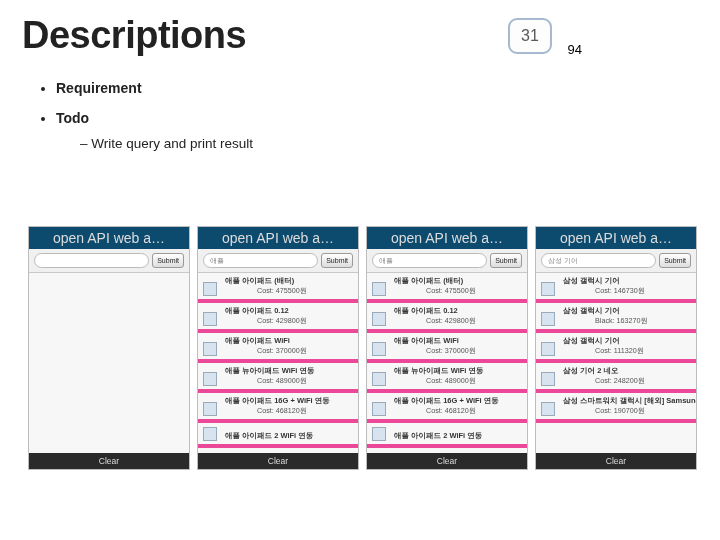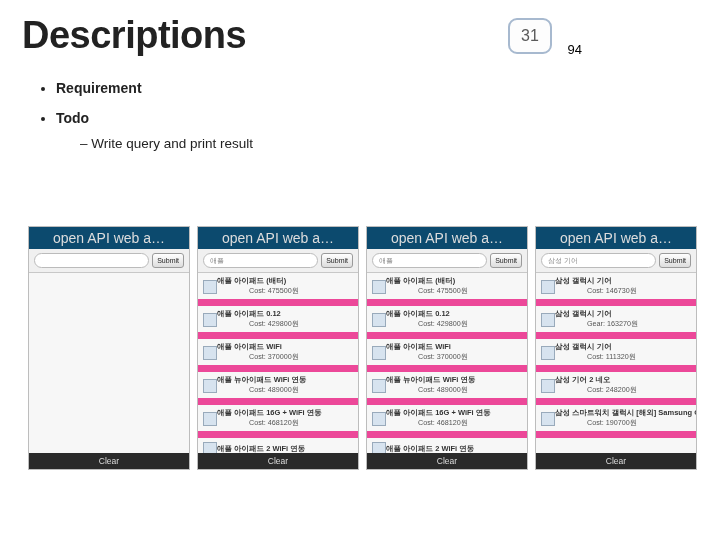--- a/index.html
+++ b/index.html
@@ -14,21 +14,21 @@
   ul.top > li > .h { font-weight: 700; font-size: 14px; }
   ul.sub { list-style: none; padding-left: 24px; margin-top: 4px; }
   ul.sub > li::before { content: "– "; }
   .thumbs { position: absolute; left: 28px; top: 226px; display: flex; gap: 7px; }
   .thumb { width: 162px; height: 244px; background: #f7f7f7; border: 1px solid #bdbdbd; display: flex; flex-direction: column; font-size: 8px; overflow: hidden; }
   .thumb .bar { background: #0c4a6e; color: #ddd; text-align: center; font-size: 14px; padding: 3px 0; }
   .thumb .search { background: #f0f0f0; border-bottom: 1px solid #c8c8c8; padding: 4px 5px; display: flex; gap: 3px; align-items: center; }
   .thumb .search .field { flex: 1; height: 15px; border: 1px solid #bbb; border-radius: 8px; background: #fff; font-size: 7px; color: #888; padding-left: 6px; line-height: 14px; overflow: hidden; white-space: nowrap; }
   .thumb .search .btn { height: 15px; border: 1px solid #9a9a9a; background: linear-gradient(#fff,#ddd); font-size: 7px; padding: 0 4px; display: flex; align-items: center; border-radius: 3px; }
   .thumb .list { flex: 1; overflow: hidden; }
-  .thumb .list .row { display: flex; align-items: center; gap: 0; padding: 3px 5px; border-bottom: 7px solid #ec4899; }
+  .thumb .list .row { display: flex; align-items: flex-end; gap: 8px; padding: 3px 5px; border-bottom: 4px solid #ec4899; }
   .thumb .list .row .ico { width: 14px; height: 14px; background: #d7e3ef; border: 1px solid #9ab; flex-shrink: 0; margin-top: 1px; }
   .thumb .list .row .tx { flex: 1; }
   .thumb .list .row .tx .t1 { font-weight: 700; font-size: 7.5px; color: #333; white-space: nowrap; overflow: hidden; }
   .thumb .list .row .tx .t2 { font-size: 7.2px; color: #555; white-space: nowrap; overflow: hidden; margin-left: 32px; }
   .thumb .clear { background: #2a2a2a; color: #ddd; text-align: center; font-size: 8.5px; padding: 3px 8px; }
   .footer { position: absolute; left: 0; right: 0; bottom: 16px; text-align: center; font-size: 13px; color: #555; }
 </style>
 </head>
 <body>
 
@@ -174,21 +174,21 @@
             <div class="ico"></div>
             <div class="tx">
               <div class="t1">삼성 갤럭시 기어</div>
               <div class="t2">Cost: 146730원</div>
             </div>
           </div>
           <div class="row">
             <div class="ico"></div>
             <div class="tx">
               <div class="t1">삼성 갤럭시 기어</div>
-              <div class="t2">Gear: 163270원</div>
+              <div class="t2">Black: 163270원</div>
             </div>
           </div>
           <div class="row">
             <div class="ico"></div>
             <div class="tx">
               <div class="t1">삼성 갤럭시 기어</div>
               <div class="t2">Cost: 111320원</div>
             </div>
           </div>
           <div class="row">

